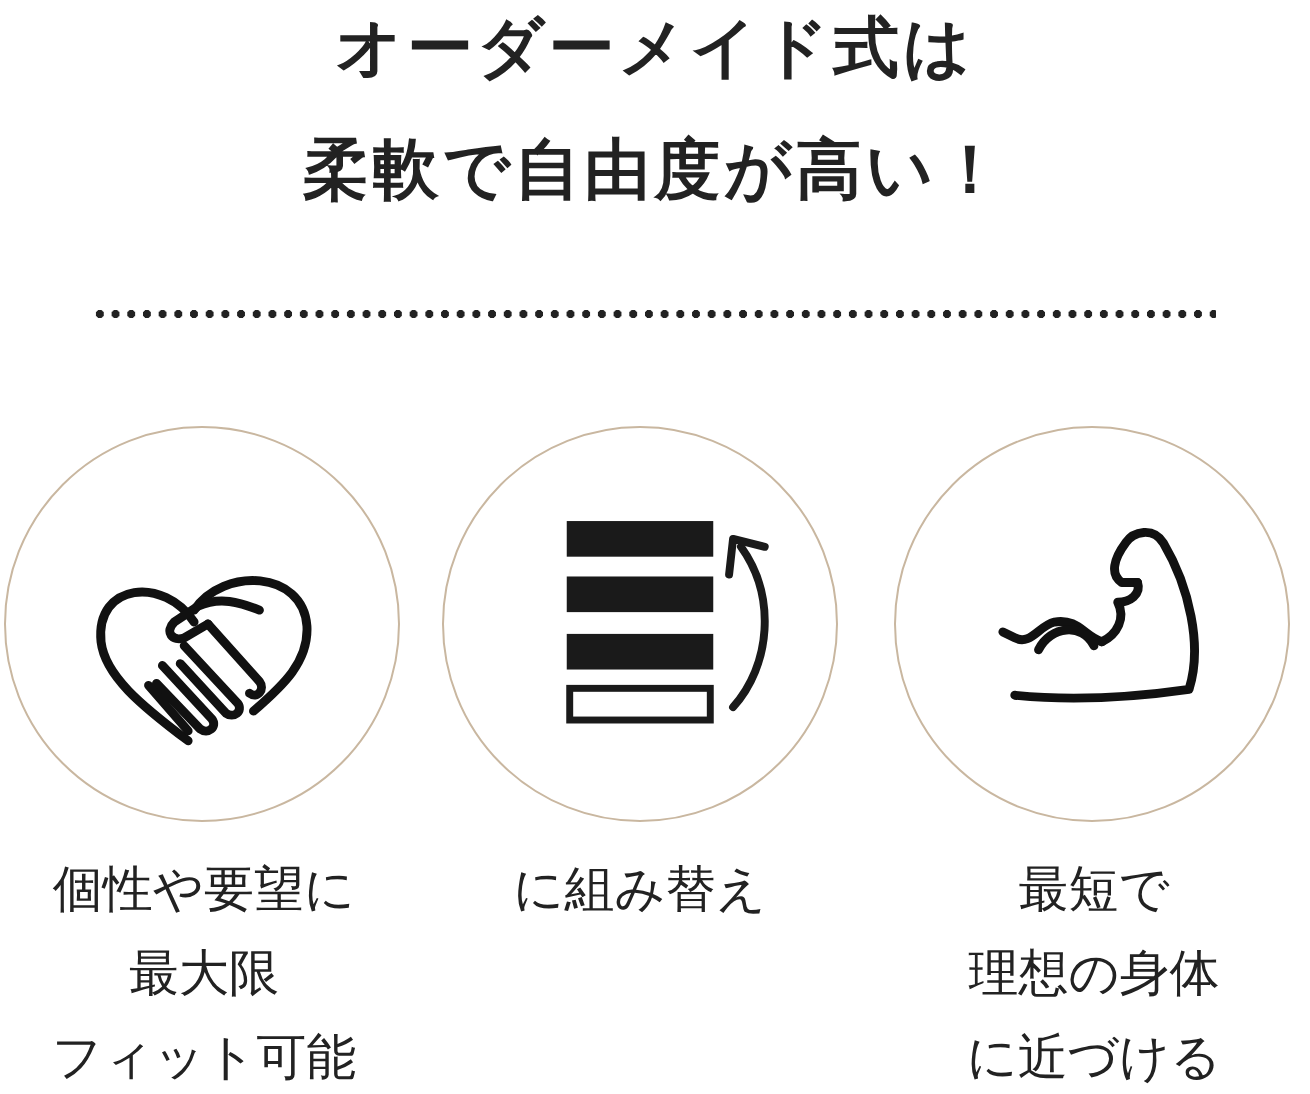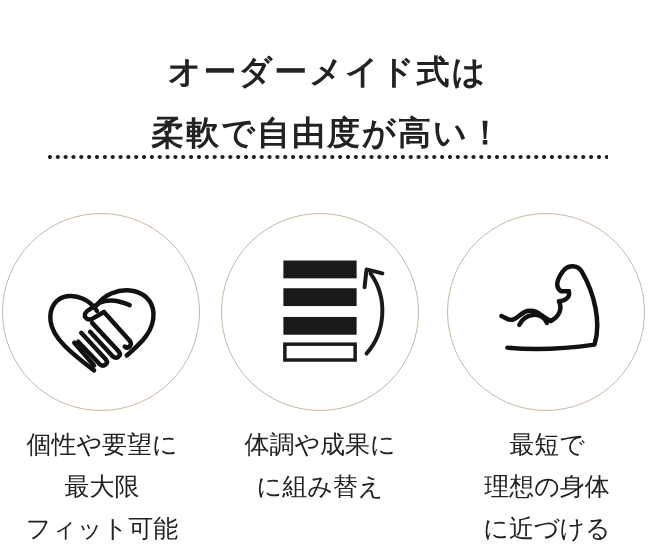--- a/index.html
+++ b/index.html
@@ -1,19 +1,19 @@
 <!DOCTYPE html>
 <html><head>
 <meta charset="utf-8">
 <style>
   html, body { margin:0; padding:0; background:#ffffff; }
   body { width:655px; height:547px; position:relative; overflow:hidden;
          font-family:"DejaVu Sans","Liberation Sans",sans-serif; color:#222222; }
   .title { position:absolute; left:0; width:655px; text-align:center;
-           font-weight:bold; font-size:33px; letter-spacing:2px; color:#222;margin-top:48px; }
+           font-weight:bold; font-size:33px; letter-spacing:2px; color:#222; }
   .t1 { top:2px; }
   .t2 { top:63px;text-align:center; }
   .hl { position:relative; display:inline-block; padding:0 4px; }
   .hl::after { content:""; position:absolute; left:0; right:0; bottom:2px; height:9px;
                background:var(--hl, #fff200); z-index:-1; }
   .dots { position:absolute; left:46px; top:153px; width:562px; height:8px;
           background-image: radial-gradient(circle, #222 1.9px, transparent 2.2px);
           background-size: 7.85px 8px; background-repeat: repeat-x; }
   .circle { position:absolute; top:213px; width:198px; height:198px; border-radius:50%;
             border:1.5px solid #c9b7a0; box-sizing:border-box; }
@@ -57,21 +57,20 @@
   <svg viewBox="0 0 198 198">
     <rect x="62" y="47" width="74" height="18" fill="#1a1a1a"></rect>
     <rect x="62" y="75" width="74" height="18" fill="#1a1a1a"></rect>
     <rect x="62" y="104" width="74" height="18" fill="#1a1a1a"></rect>
     <rect x="63.5" y="131.5" width="71" height="16" fill="#fff" stroke="#1a1a1a" stroke-width="3.5"></rect>
     <path d="M146 141 C 165 120, 168 85, 150 60" fill="none" stroke="#1a1a1a" stroke-width="4" stroke-linecap="round"></path>
     <path d="M144 74 L 146 56 L 162 60" fill="none" stroke="#1a1a1a" stroke-width="4" stroke-linecap="round" stroke-linejoin="round"></path>
   </svg>
 </div>
 <div class="cap cap2">
-  <span>体調や成果に</span>
   <span>に組み替え</span>
 </div>
 
 <div class="circle c3">
   <svg viewBox="0 0 198 198">
     <g fill="none" stroke="#111" stroke-width="4.5" stroke-linecap="round" stroke-linejoin="round">
       <path d="M60 135 C 90 138, 120 136, 148 132 C 155 110, 148 80, 135 58 C 130 50, 120 52, 116 58 C 110 66, 108 74, 114 78 L 122 78"></path>
       <path d="M122 78 C 124 84, 118 88, 112 88 C 116 96, 112 104, 104 108"></path>
       <path d="M104 108 C 95 105, 92 96, 80 98 C 72 100, 68 110, 60 106 L 54 103"></path>
       <path d="M72 112 C 78 100, 94 98, 100 110"></path>

